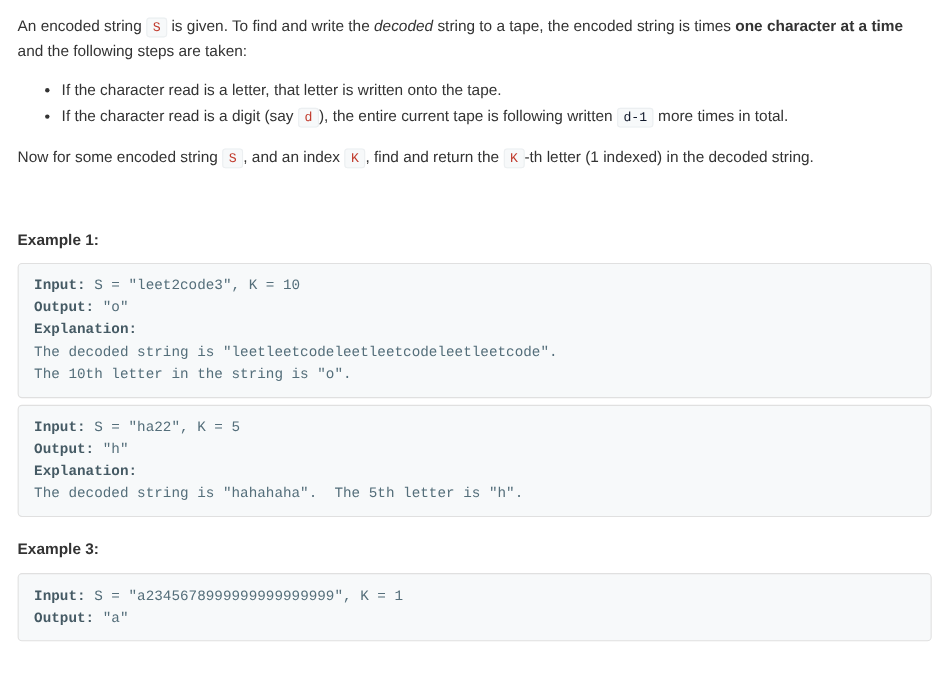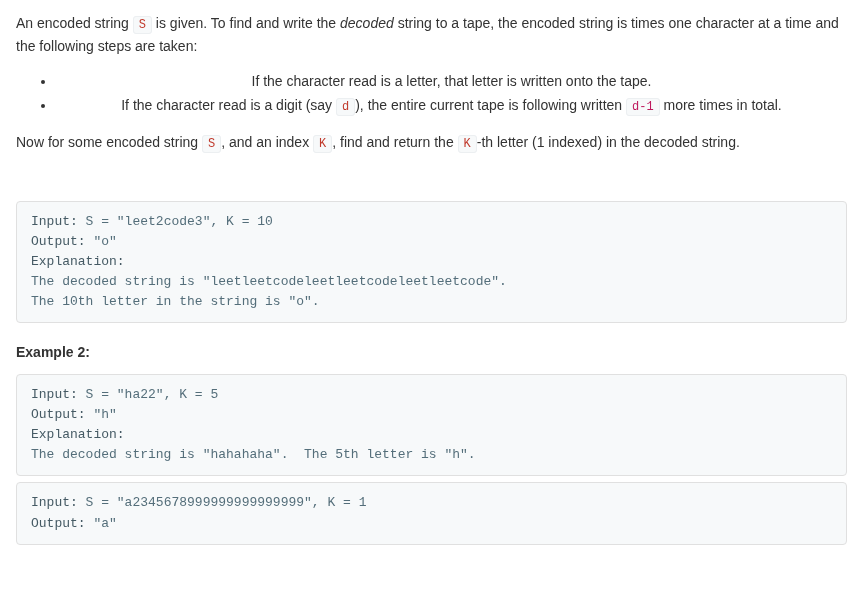--- a/index.html
+++ b/index.html
@@ -14,35 +14,34 @@
   p {
     margin: 0 0 12px 0;
   }
   code.inline {
     font-family: "SFMono-Regular", Consolas, "Liberation Mono", Menlo, monospace;
     background: #f7f9fa;
     border: 1px solid #eceff1;
     border-radius: 3px;
     padding: 1px 5px;
     font-size: 12px;
-    color: #be185d;
+    color: #0f172a;
   }
   code.inline.var {
     color: #c0392b;
   }
   ul {
     margin: 4px 0 14px 0;
     padding-left: 40px;
   }
   li {
     margin: 2px 0;
-    text-align: center;
   }
   strong {
-    font-weight: 400;
+    font-weight: 700;
   }
   em {
   }
   .example-heading {
     font-weight: 700;
     margin: 18px 0 10px 0;
     font-size: 14px;
     color: #333;
   }
   pre {
@@ -53,21 +52,21 @@
     font-family: "SFMono-Regular", Consolas, "Liberation Mono", Menlo, monospace;
     font-size: 13px;
     line-height: 1.55;
     color: #546e7a;
     white-space: pre;
     overflow-x: auto;
     margin: 0 0 6px 0;
   }
   pre b {
     color: #455a64;
-    font-weight: 400;
+    font-weight: 700;
   }
 </style>
 </head>
 <body>
 
 <p>
   <span>An encoded string </span><code class="inline var">S</code><span> is given.  To find and write the </span><em>decoded</em><span> string to a tape, the encoded string is times </span><strong>one character at a time</strong><span> and the following steps are taken:</span>
 </p>
 
 <ul>
@@ -77,32 +76,33 @@
   </li>
 </ul>
 
 <p>
   <span>Now for some encoded string </span><code class="inline var">S</code><span>, and an index </span><code class="inline var">K</code><span>, find and return the </span><code class="inline var">K</code><span>-th letter (1 indexed) in the decoded string.</span>
 </p>
 
 <p>&nbsp;</p>
 
 <div>
+  <div class="example-heading">Example 1:</div>
   <pre><b>Input:</b><span> S = "leet2code3", K = 10</span>
 <b>Output:</b><span> "o"</span>
 <b>Explanation:</b><span>
 The decoded string is "leetleetcodeleetleetcodeleetleetcode".
 The 10th letter in the string is "o".</span></pre>
 </div>
 
 <div>
-  <div class="example-heading">Example 2:</div>
   <pre><b>Input:</b><span> S = "ha22", K = 5</span>
 <b>Output:</b><span> "h"</span>
 <b>Explanation:</b><span>
 The decoded string is "hahahaha".  The 5th letter is "h".</span></pre>
 </div>
 
 <div>
+  <div class="example-heading">Example 3:</div>
   <pre><b>Input:</b><span> S = "a2345678999999999999999", K = 1</span>
 <b>Output:</b><span> "a"</span>
 </pre>
 </div>
 
 </body></html>

